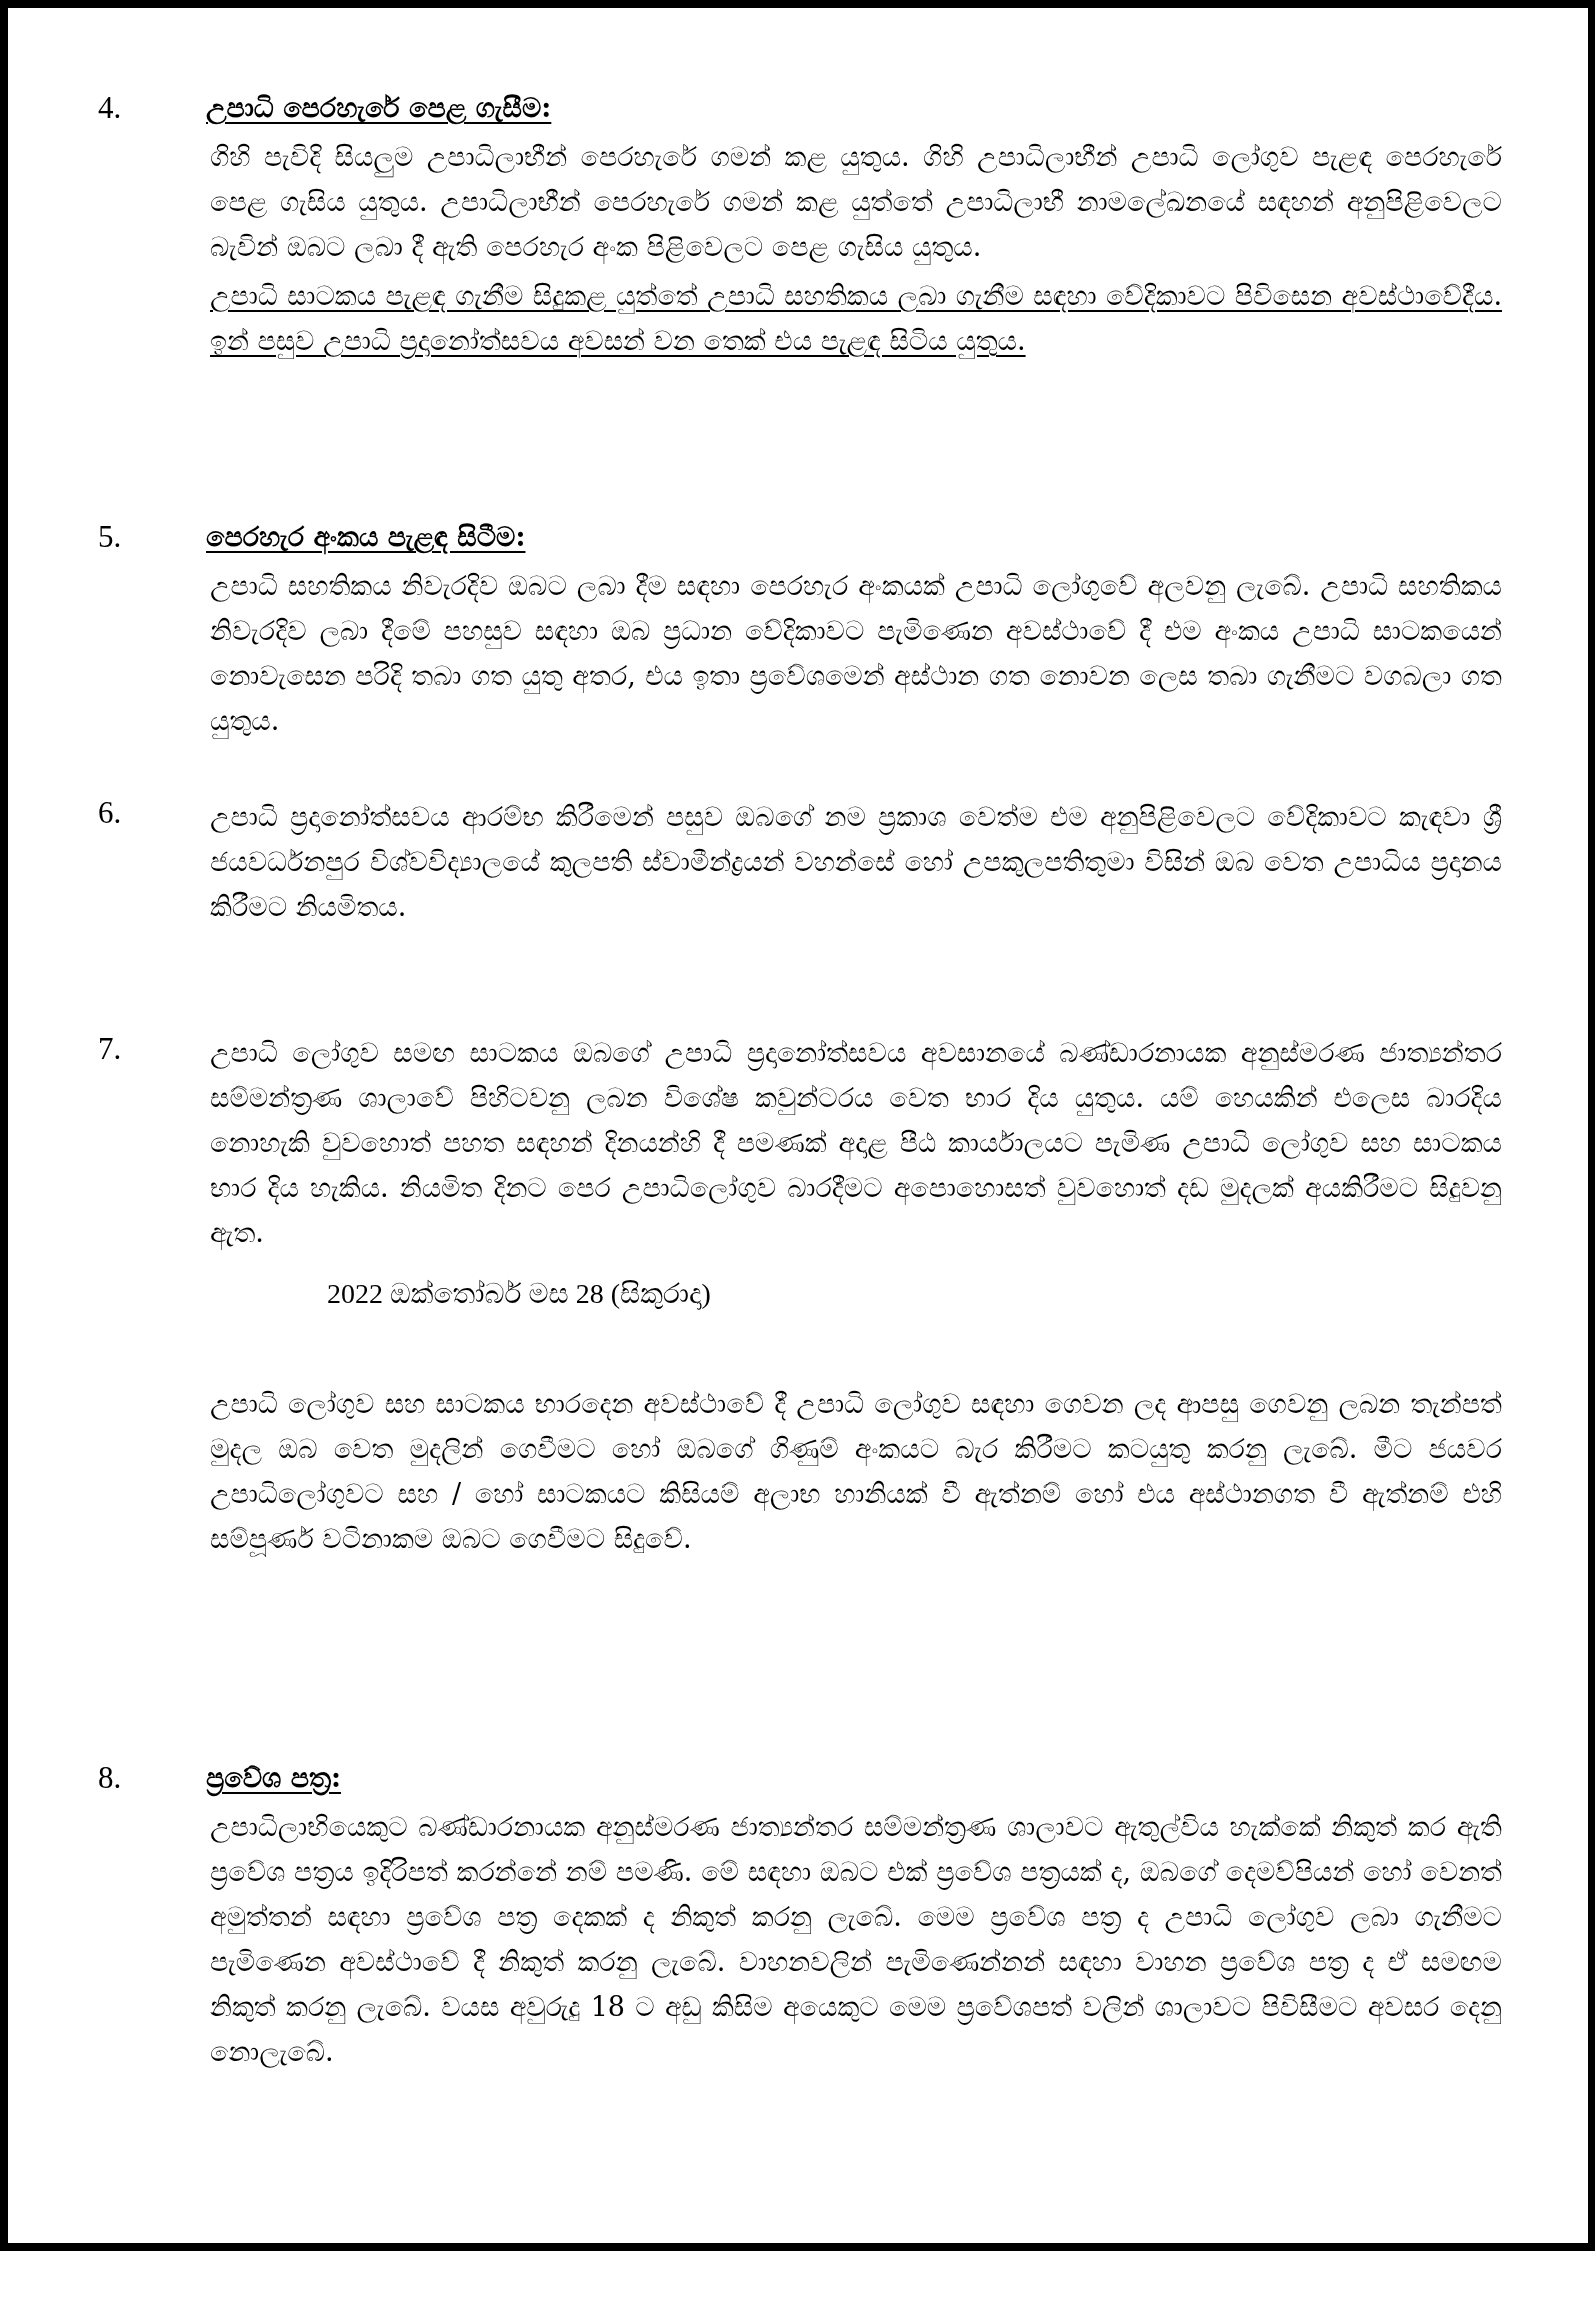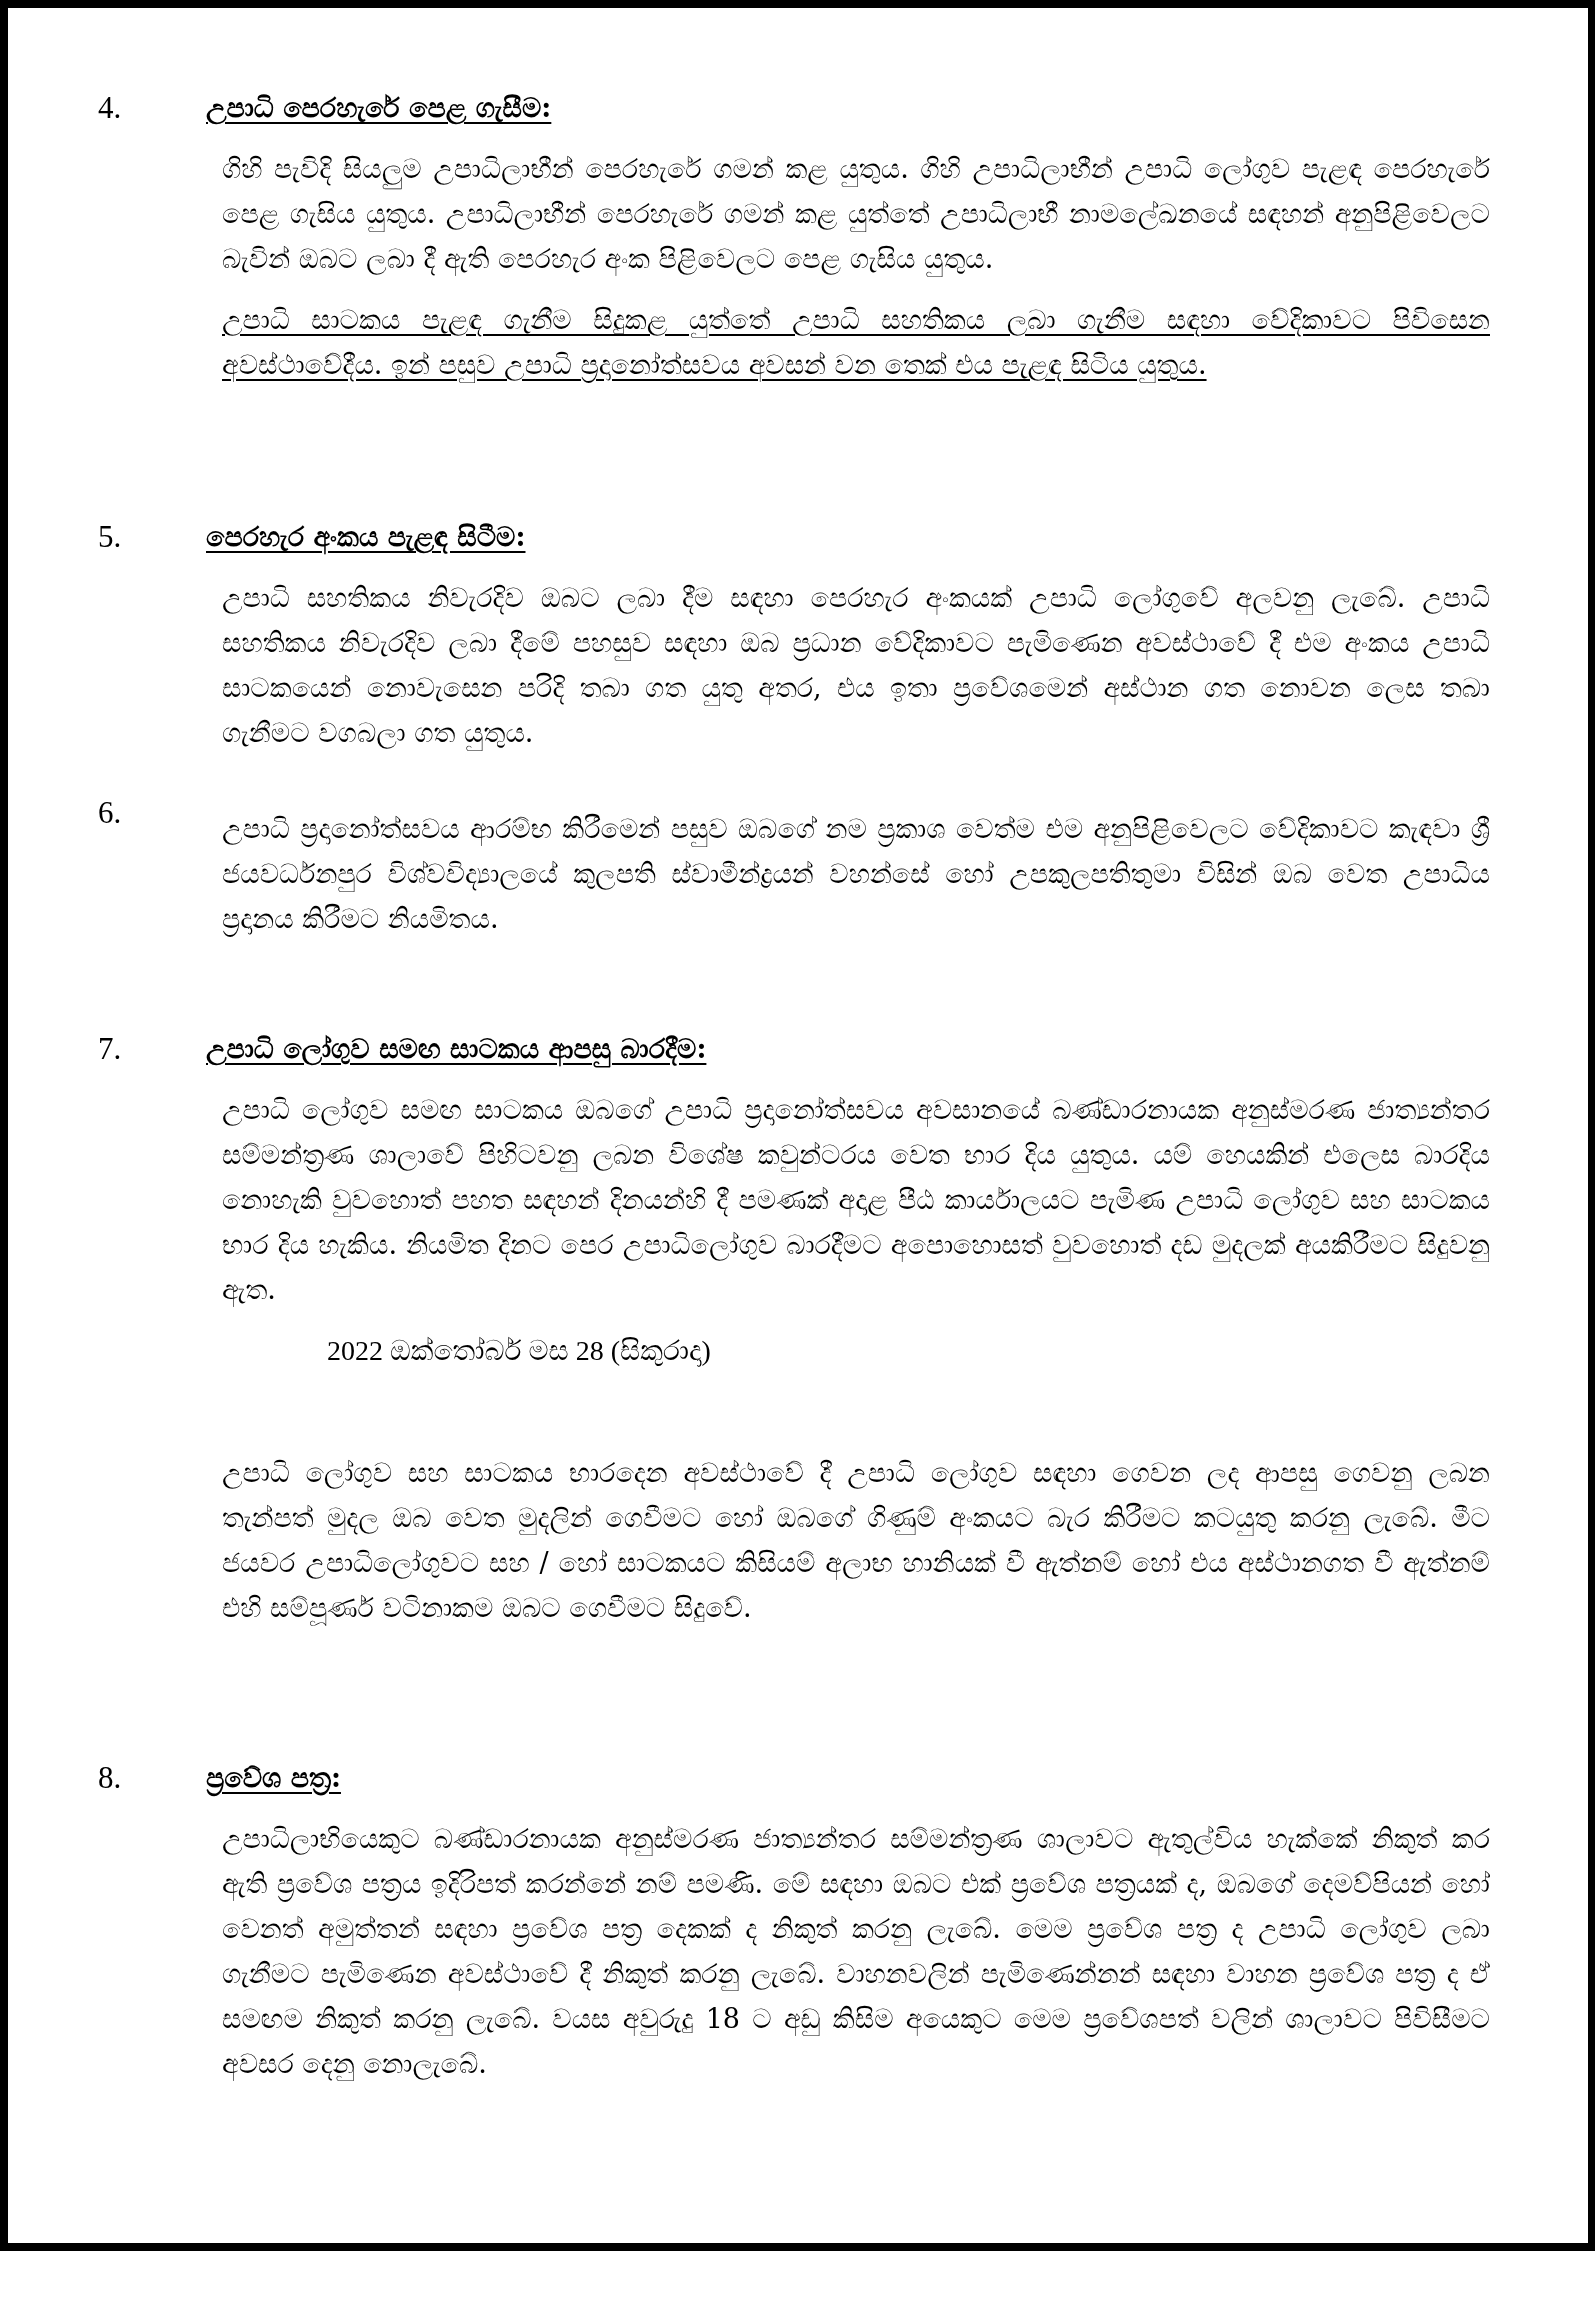--- a/index.html
+++ b/index.html
@@ -6,21 +6,21 @@
   body { width: 1596px; height: 2319px; position: relative; overflow: hidden;
          font-family: "DejaVu Serif", "Liberation Serif", serif; color: #000; }
   .frame { position: absolute; left: 0; top: 0; width: 1596px; height: 2251px;
            box-sizing: border-box; border: 8px solid #000; border-bottom-width: 8.8px; background: #fff; }
   .page { position: absolute; left: 0; top: 0; width: 1596px; }
   .section { position: absolute; left: 0; width: 1596px; }
   .num { position: absolute; left: 98px; font-family: "Liberation Serif", serif; font-size: 31px; line-height: 45px; }
   .content { position: absolute; left: 206px; width: 1300px; }
   .heading { font-size: 27px; line-height: 45px; font-weight: bold; text-decoration: underline;
              text-decoration-thickness: 2px; text-underline-offset: 5.4px; display: inline-block; text-align: center; }
-  .para { font-size: 27px; line-height: 45px; text-align: justify; text-align-last: left; margin: 16px; }
+  .para { font-size: 27px; line-height: 45px; text-align: justify; text-align-last: left; margin: 4px; }
   .para.emph { font-weight: normal; text-decoration: underline; text-decoration-thickness: 2px; text-underline-offset: 5.4px; }
   .dates { margin: 16px; padding-left: 105px; }
   .date-line { font-size: 28px; line-height: 45px; font-family: "Liberation Serif", "DejaVu Serif", serif; }
   .spacer { height: 45px; }
 </style>
 </head>
 <body>
 
 <div class="frame"></div>
 
@@ -46,21 +46,20 @@
   <div class="section" style="top:790px;">
     <div class="num">6.</div>
     <div class="content">
       <p class="para">උපාධි ප්‍රදානෝත්සවය ආරම්භ කිරීමෙන් පසුව ඔබගේ නම ප්‍රකාශ වෙත්ම එම අනුපිළිවෙලට වේදිකාවට කැඳවා ශ්‍රී ජයවර්ධනපුර විශ්වවිද්‍යාලයේ කුලපති ස්වාමීන්ද්‍රයන් වහන්සේ හෝ උපකුලපතිතුමා විසින්  ඔබ වෙත උපාධිය ප්‍රදානය කිරීමට නියමිතය.</p>
     </div>
   </div>
 
   <div class="section" style="top:1026px;">
     <div class="num">7.</div>
     <div class="content">
-      <div class="heading">උපාධි ලෝගුව සමඟ සාටකය ආපසු බාරදීම:</div>
       <p class="para">උපාධි ලෝගුව සමඟ සාටකය ඔබගේ උපාධි ප්‍රදානෝත්සවය අවසානයේ බණ්ඩාරනායක අනුස්මරණ ජාත්‍යන්තර සම්මන්ත්‍රණ ශාලාවේ පිහිටවනු ලබන විශේෂ කවුන්ටරය වෙත භාර දිය යුතුය. යම් හෙයකින් එලෙස බාරදිය නොහැකි වුවහොත් පහත සඳහන් දිනයන්හි දී පමණක් අදාළ පීඨ කාර්යාලයට පැමිණ උපාධි ලෝගුව සහ සාටකය භාර දිය හැකිය. නියමිත දිනට පෙර උපාධිලෝගුව බාරදීමට අපොහොසත් වුවහොත් දඩ මුදලක් අයකිරීමට සිදුවනු ඇත.</p>
       <div class="dates">
         <div class="date-line">2022 ඔක්තෝබර් මස 28 (සිකුරාදා)</div>
       </div>
       <div class="spacer"></div>
       <p class="para">උපාධි ලෝගුව සහ සාටකය භාරදෙන අවස්ථාවේ දී උපාධි ලෝගුව සඳහා ගෙවන ලද ආපසු ගෙවනු ලබන තැන්පත් මුදල ඔබ වෙත මුදලින් ගෙවීමට හෝ ඔබගේ ගිණුම් අංකයට බැර කිරීමට කටයුතු කරනු ලැබේ. මීට ජයවර උපාධිලෝගුවට සහ / හෝ සාටකයට කිසියම් අලාභ හානියක් වී ඇත්නම් හෝ එය අස්ථානගත වී ඇත්නම් එහි සම්පූර්ණ වටිනාකම ඔබට ගෙවීමට සිදුවේ.</p>
     </div>
   </div>
 
   <div class="section" style="top:1755px;">

